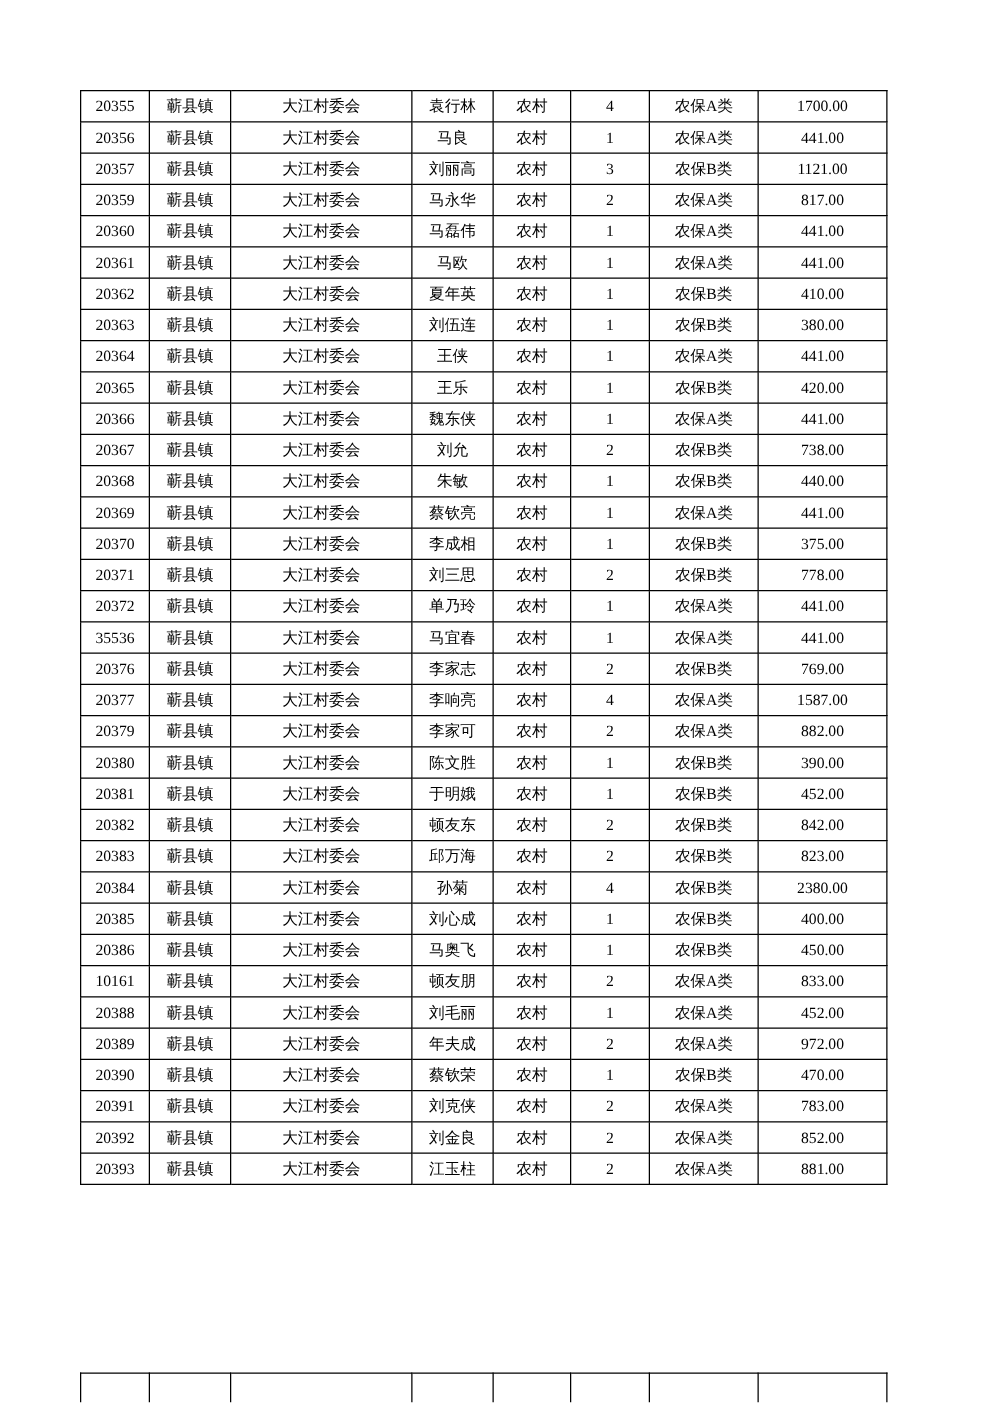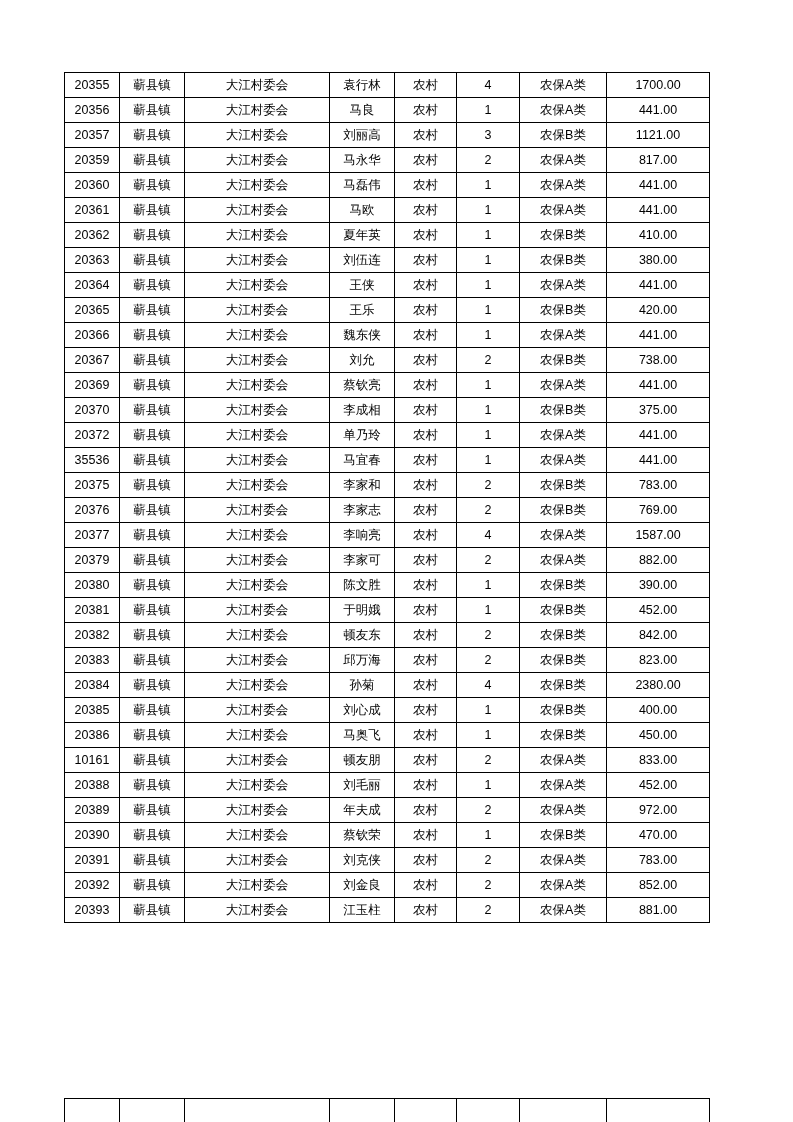--- a/index.html
+++ b/index.html
@@ -6,21 +6,21 @@
     margin: 0;
     padding: 0;
     background: #ffffff;
   }
   #page {
     position: relative;
     width: 793px;
     height: 1122px;
     background: #ffffff;
     overflow: hidden;
-    font-family: Liberation Sans, sans-serif;
+    font-family: Liberation Serif, serif;
     color: #000000;
   }
   table.grid {
     position: absolute;
     left: 64px;
     border-collapse: collapse;
     table-layout: fixed;
     width: 645px;
     font-size: 12.5px;
   }
@@ -182,68 +182,78 @@
           <td class="col-0">20367</td>
           <td class="col-1">蕲县镇</td>
           <td class="col-2">大江村委会</td>
           <td class="col-3">刘允</td>
           <td class="col-4">农村</td>
           <td class="col-5">2</td>
           <td class="col-6">农保B类</td>
           <td class="col-7">738.00</td>
         </tr>
         <tr>
+          <td class="col-0">20368</td>
+          <td class="col-1">蕲县镇</td>
+          <td class="col-2">大江村委会</td>
+          <td class="col-3">朱敏</td>
+          <td class="col-4">农村</td>
+          <td class="col-5">1</td>
+          <td class="col-6">农保B类</td>
+          <td class="col-7">440.00</td>
+        </tr>
+        <tr>
           <td class="col-0">20369</td>
           <td class="col-1">蕲县镇</td>
           <td class="col-2">大江村委会</td>
           <td class="col-3">蔡钦亮</td>
           <td class="col-4">农村</td>
           <td class="col-5">1</td>
           <td class="col-6">农保A类</td>
           <td class="col-7">441.00</td>
         </tr>
         <tr>
           <td class="col-0">20370</td>
           <td class="col-1">蕲县镇</td>
           <td class="col-2">大江村委会</td>
           <td class="col-3">李成相</td>
           <td class="col-4">农村</td>
           <td class="col-5">1</td>
           <td class="col-6">农保B类</td>
           <td class="col-7">375.00</td>
         </tr>
         <tr>
+          <td class="col-0">20371</td>
+          <td class="col-1">蕲县镇</td>
+          <td class="col-2">大江村委会</td>
+          <td class="col-3">刘三思</td>
+          <td class="col-4">农村</td>
+          <td class="col-5">2</td>
+          <td class="col-6">农保B类</td>
+          <td class="col-7">778.00</td>
+        </tr>
+        <tr>
           <td class="col-0">20372</td>
           <td class="col-1">蕲县镇</td>
           <td class="col-2">大江村委会</td>
           <td class="col-3">单乃玲</td>
           <td class="col-4">农村</td>
           <td class="col-5">1</td>
           <td class="col-6">农保A类</td>
           <td class="col-7">441.00</td>
         </tr>
         <tr>
           <td class="col-0">35536</td>
           <td class="col-1">蕲县镇</td>
           <td class="col-2">大江村委会</td>
           <td class="col-3">马宜春</td>
           <td class="col-4">农村</td>
           <td class="col-5">1</td>
           <td class="col-6">农保A类</td>
           <td class="col-7">441.00</td>
-        </tr>
-        <tr>
-          <td class="col-0">20375</td>
-          <td class="col-1">蕲县镇</td>
-          <td class="col-2">大江村委会</td>
-          <td class="col-3">李家和</td>
-          <td class="col-4">农村</td>
-          <td class="col-5">2</td>
-          <td class="col-6">农保B类</td>
-          <td class="col-7">783.00</td>
         </tr>
         <tr>
           <td class="col-0">20376</td>
           <td class="col-1">蕲县镇</td>
           <td class="col-2">大江村委会</td>
           <td class="col-3">李家志</td>
           <td class="col-4">农村</td>
           <td class="col-5">2</td>
           <td class="col-6">农保B类</td>
           <td class="col-7">769.00</td>

